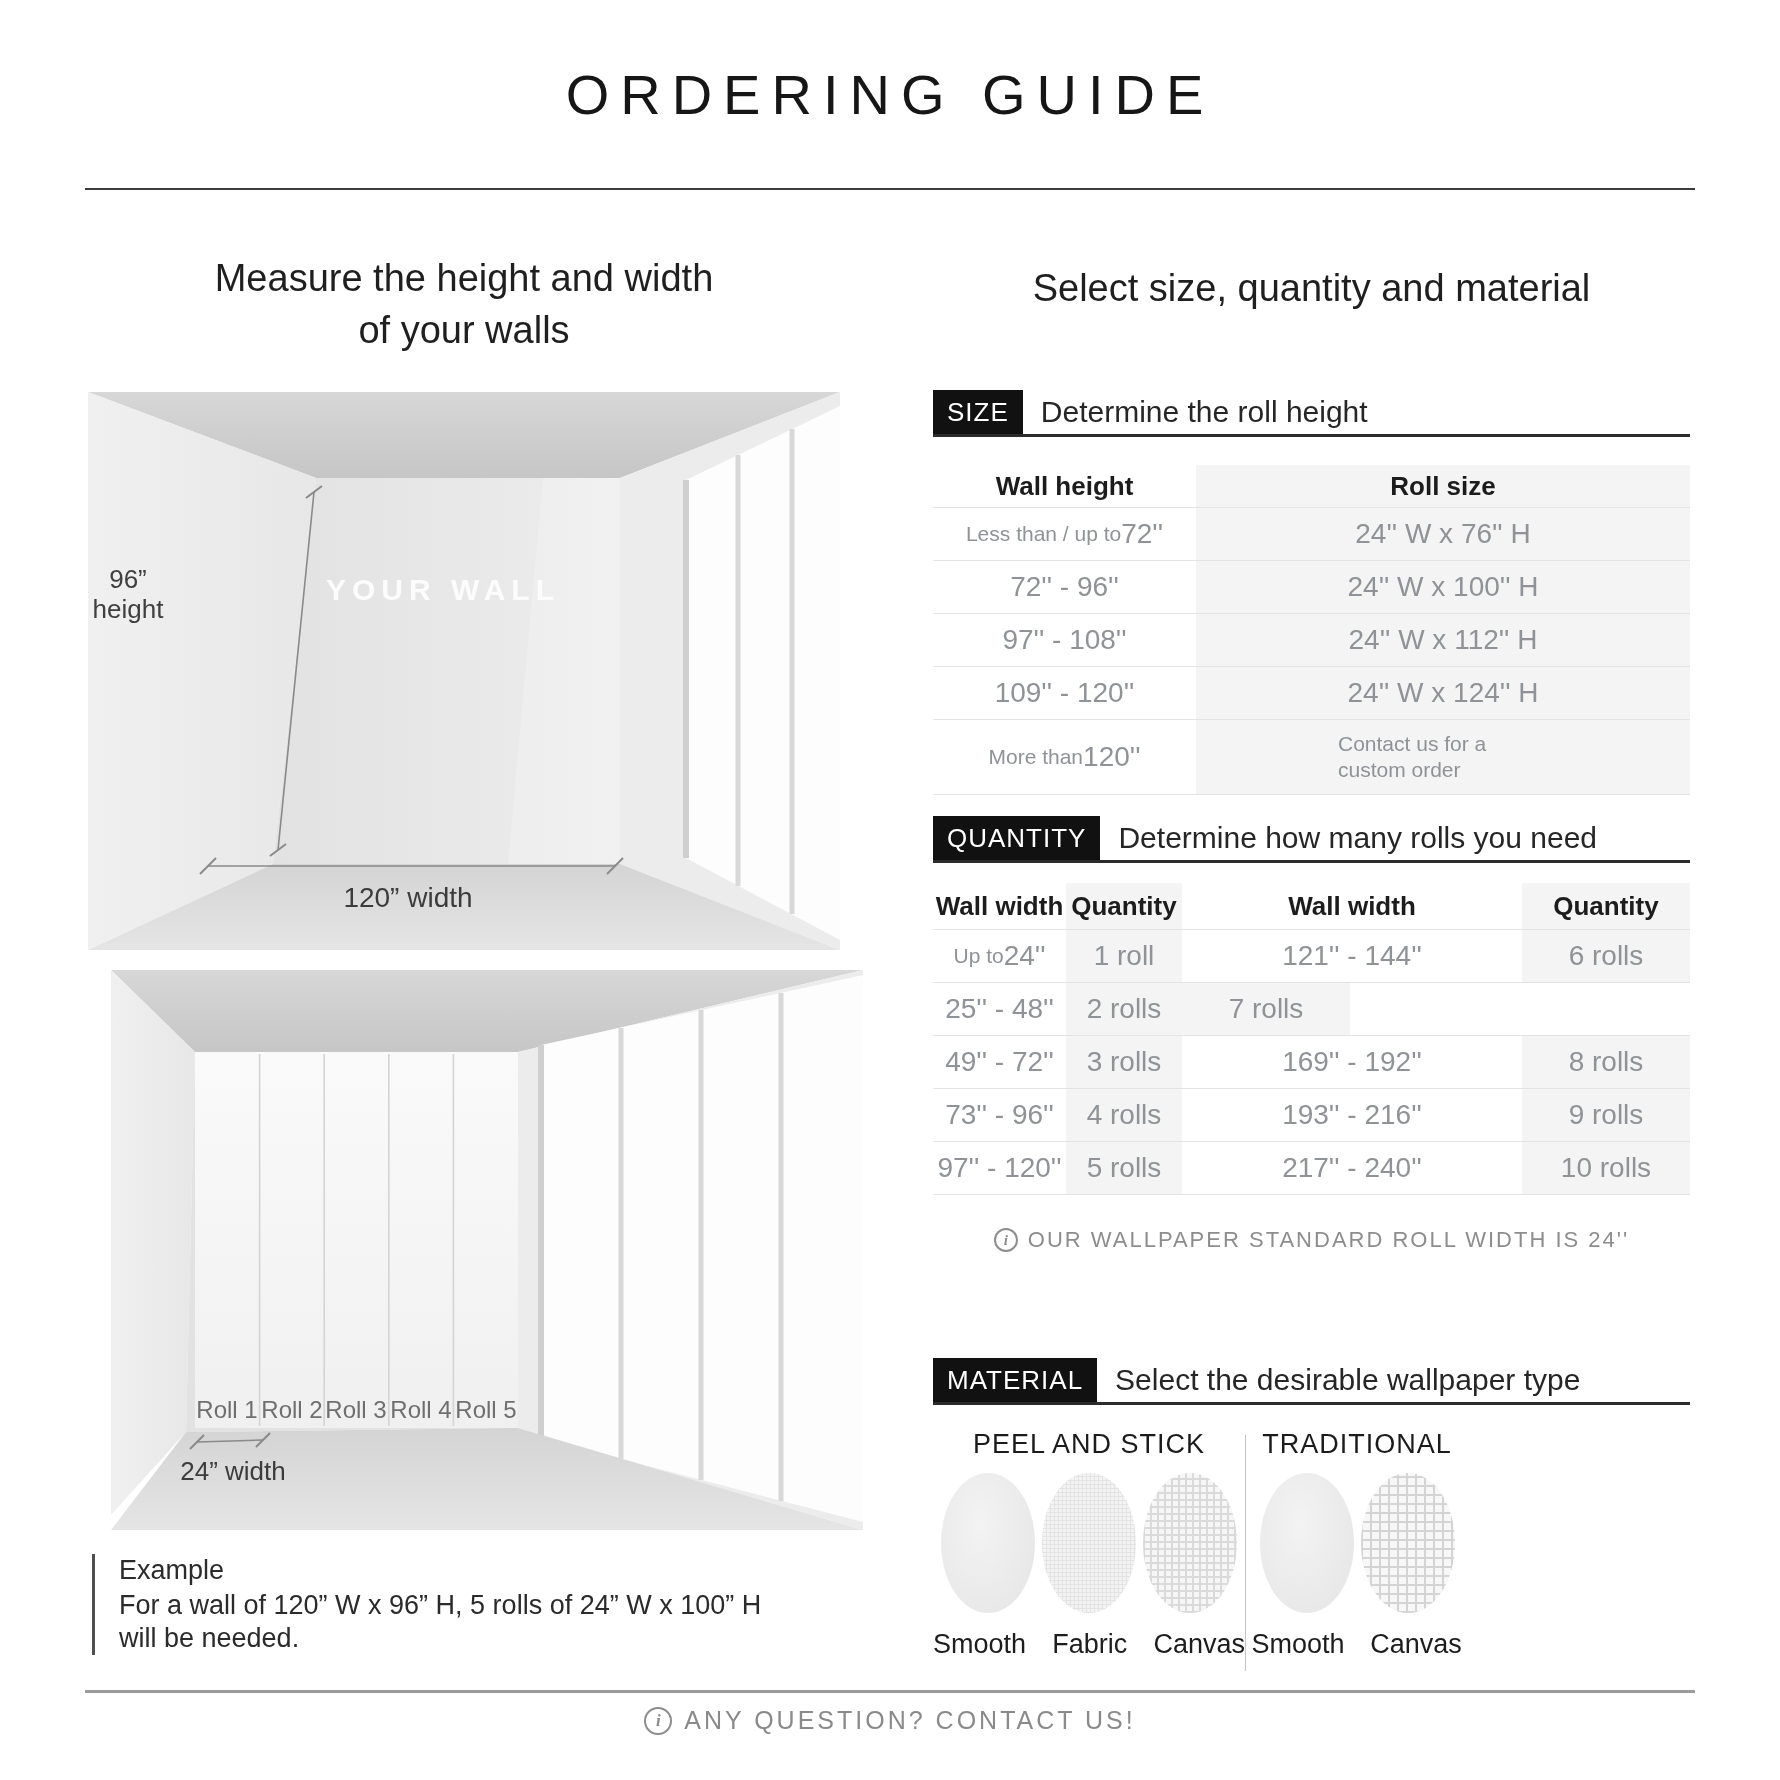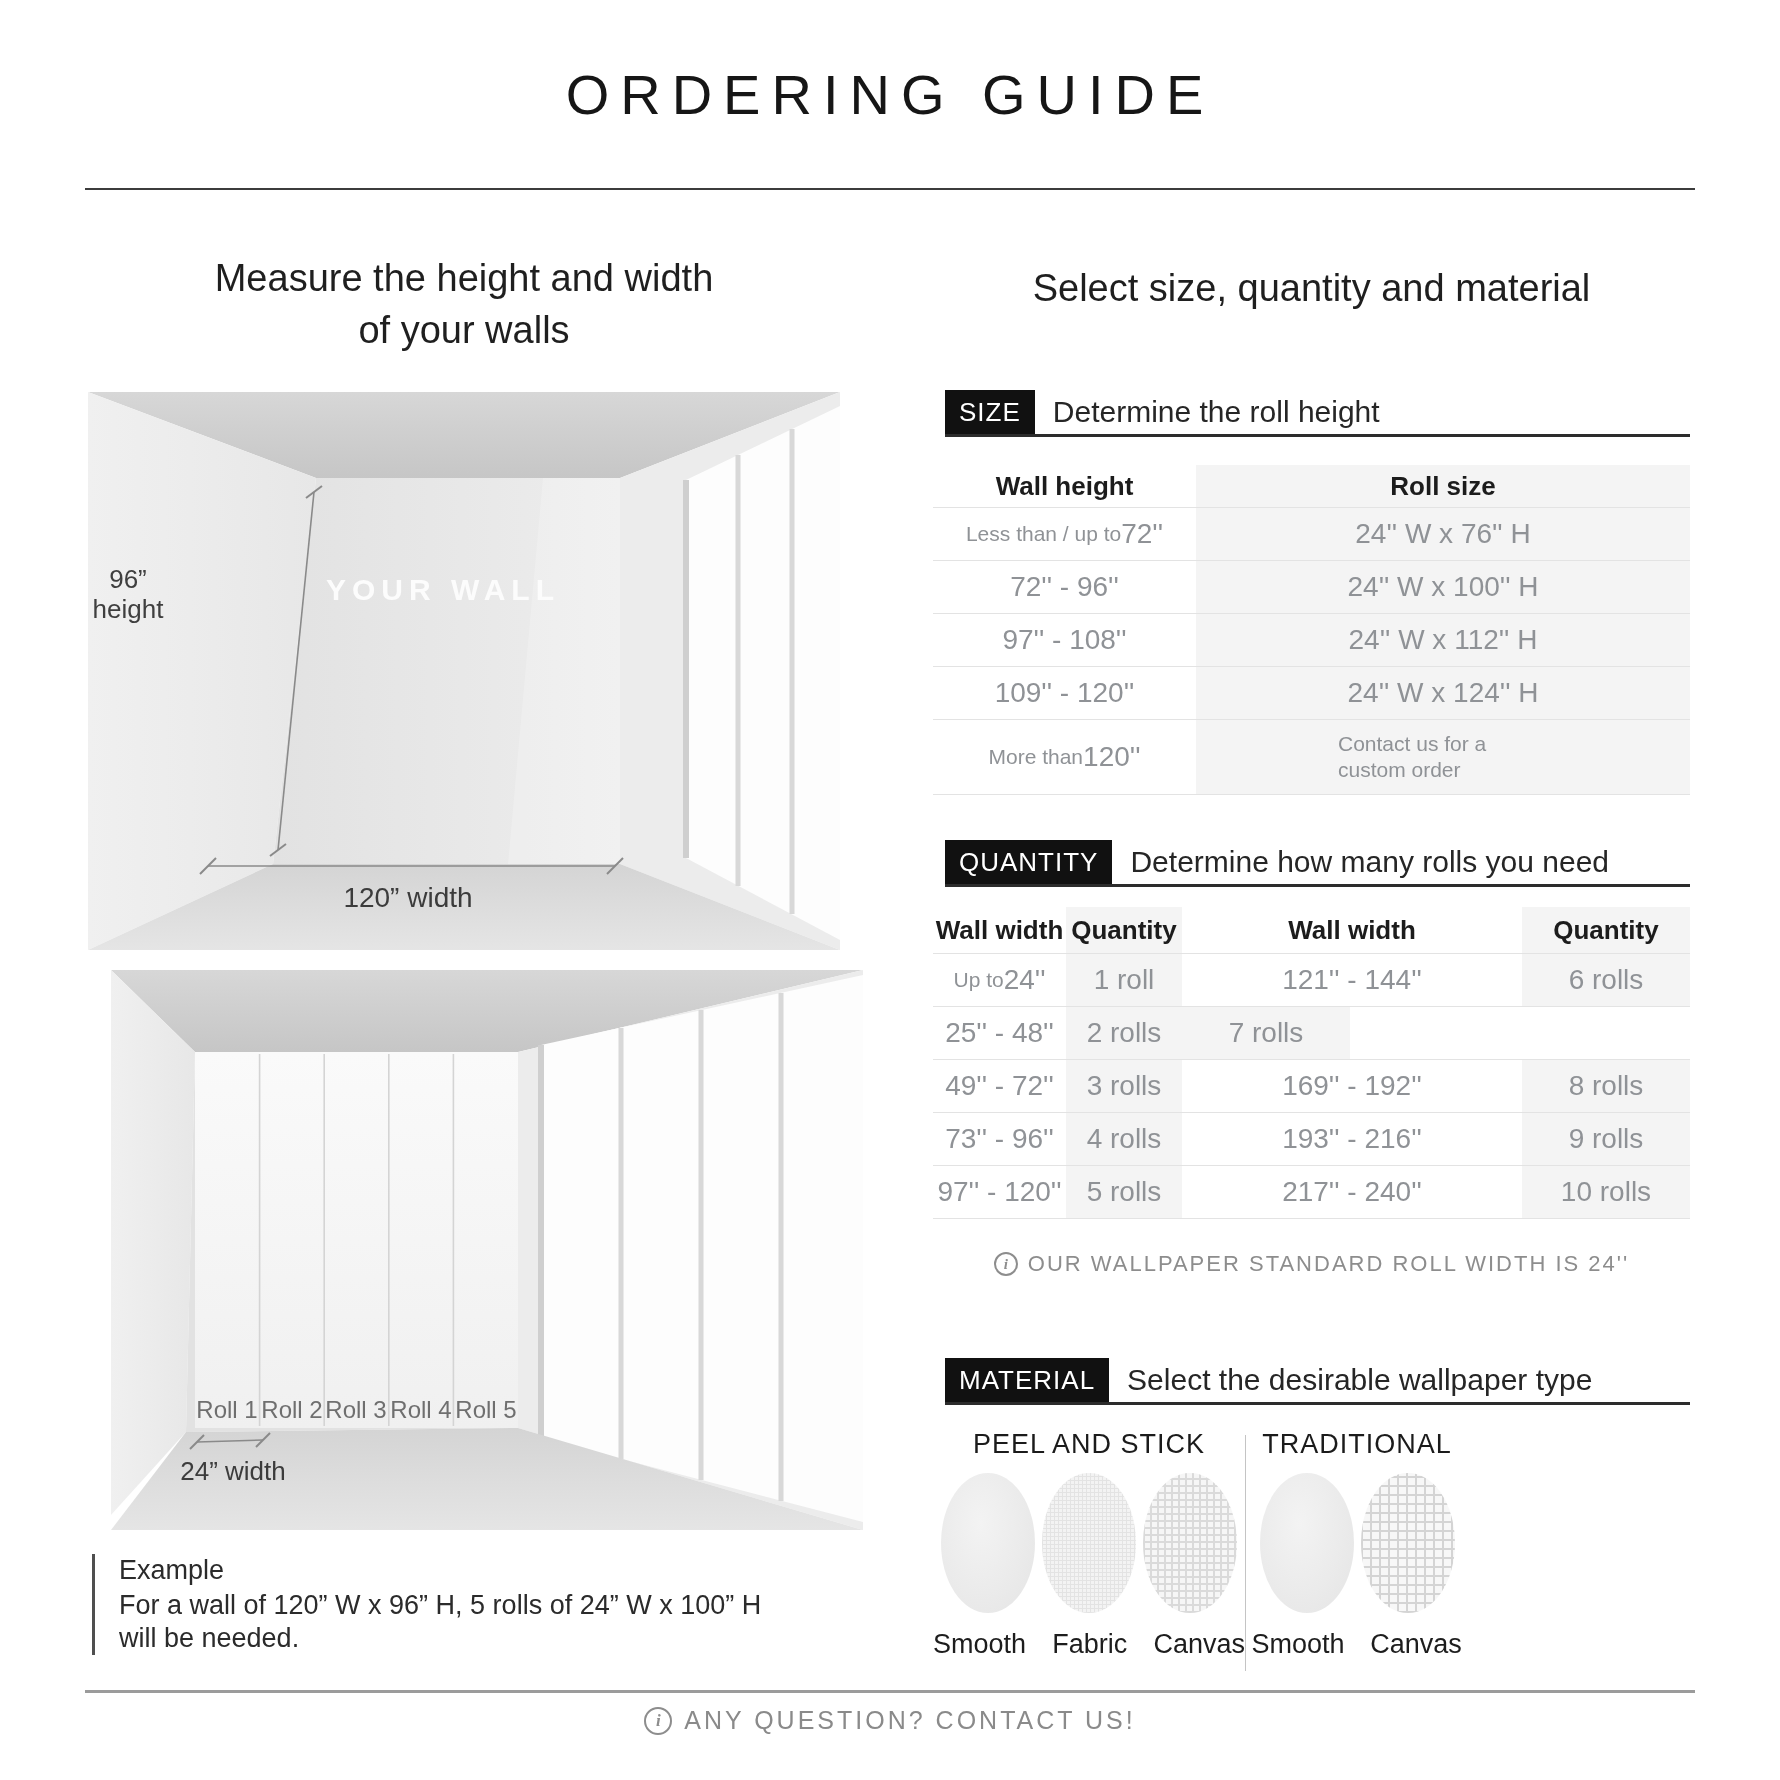--- a/index.html
+++ b/index.html
@@ -23,23 +23,23 @@
   .room svg{display:block;width:100%;height:100%;}
   
   .example{
     position:absolute;left:92px;top:1554px;border-left:3px solid #4f4f4f;
     padding-left:24px;font-size:27px;line-height:33px;color:#2b2b2b;
   }
   .example .ex-title{margin-bottom:2px;}
   
   .section{position:absolute;left:933px;width:757px;}
   .sec-size{top:390px;}
-  .sec-qty{top:840px;}
+  .sec-qty{top:816px;}
   .sec-mat{top:1358px;}
-  .sec-head{display:flex;align-items:stretch;border-bottom:3px solid #2c2c2c;margin-left:12px;}
+  .sec-head{display:flex;align-items:stretch;border-bottom:3px solid #2c2c2c;}
   .badge{
     background:#111111;color:#ffffff;font-size:26px;letter-spacing:1px;
     display:flex;align-items:center;padding:0 14px;height:44px;font-weight:500;
   }
   .sec-sub{display:flex;align-items:center;margin-left:18px;font-size:30px;color:#262626;}
   
   .tbl{margin-top:28px;}
   .t-row{display:flex;border-bottom:1px solid #e3e3e3;}
   .cell{display:flex;align-items:center;justify-content:center;}
   .shade{background:#f4f4f4;}

